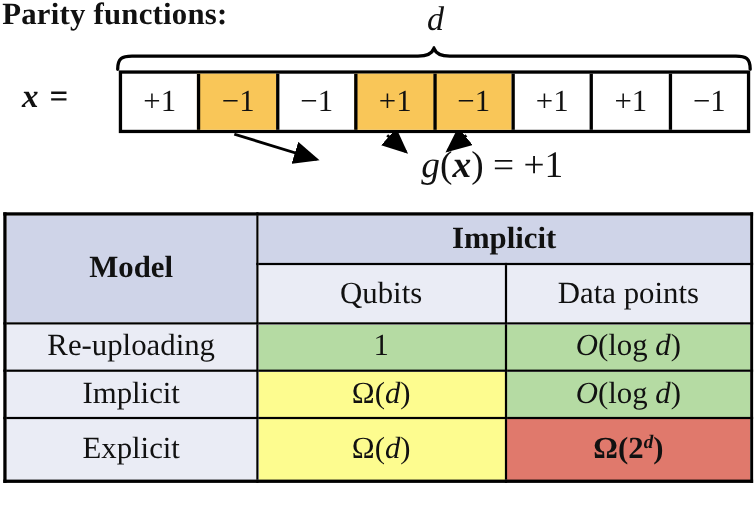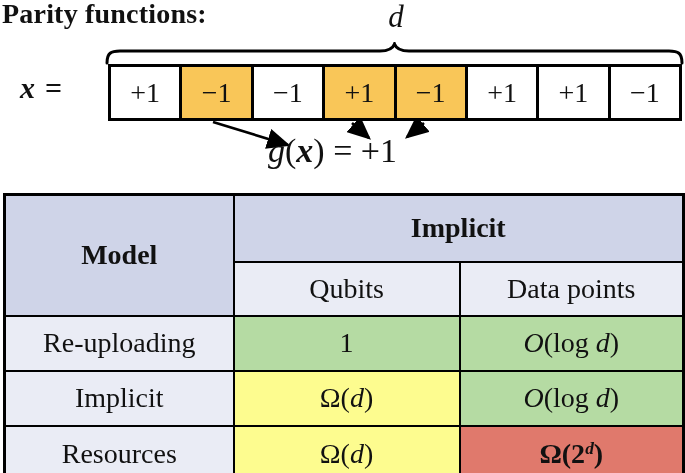--- a/index.html
+++ b/index.html
@@ -26,41 +26,41 @@
     position:absolute; left:108px; top:64px; width:574px; height:57px;
     display:flex; border:3px solid #000; box-sizing:border-box; background:#fff;
   }
   .cell {
     flex:1; display:flex; align-items:center; justify-content:center;
     font-size:28px; border-left:3px solid #000; box-sizing:border-box;
   }
   .cell:first-child { border-left:none; }
   .arrows-svg { position:absolute; left:0; top:121px; }
   .g-label {
-    position:absolute; left:268px; top:132px; width:228px; text-align:left;
+    position:absolute; left:284px; top:132px; width:228px; text-align:right;
     font-size:34px; white-space:nowrap;
   }
   .g-label .it { font-style:italic; }
   .g-label .bx { font-style:italic; font-weight:bold; }
 
   .parity-table {
     position:absolute; left:3px; top:193px; width:679px;
     border-collapse:collapse; table-layout:fixed;
     border:3px solid #000;
   }
   .parity-table th, .parity-table td {
     border:2.5px solid #000; text-align:center; vertical-align:middle;
     font-size:28px; font-weight:normal; padding:0; overflow:hidden;
   }
   .parity-table th.bold-hdr { font-weight:bold; }
   .hdr-dark  { background:var(--header-dark); }
   .hdr-light { background:var(--header-light); }
-  .r-head1 { height:67px; }
+  .r-head1 { height:45px; }
   .r-head2 { height:54px;border-radius:26px; }
-  .r-data  { height:55px; }
+  .r-data  { height:43px; }
   .r-data-last { height:58px; }
   .s-up  { font-style:normal; }
   .s-it  { font-style:italic; }
   .s-scr { font-style:italic; }
   .s-sup { font-style:italic; font-size:0.62em; vertical-align:0.5em; }
 </style>
 </head>
 <body>
 
 <div class="stage">
@@ -149,20 +149,20 @@
       <td style="background: rgb(181, 219, 163);"><span class="s-scr">O</span><span class="s-up">(log </span><span class="s-it">d</span><span class="s-up">)</span></td>
     </tr>
 
     <tr class="r-data">
       <td class="hdr-light">Implicit</td>
       <td style="background: rgb(253, 252, 143);"><span class="s-up">Ω(</span><span class="s-it">d</span><span class="s-up">)</span></td>
       <td style="background: rgb(181, 219, 163);"><span class="s-scr">O</span><span class="s-up">(log </span><span class="s-it">d</span><span class="s-up">)</span></td>
     </tr>
 
     <tr class="r-data-last">
-      <td class="hdr-light">Resources</td>
+      <td class="hdr-light">Explicit</td>
       <td style="background: rgb(253, 252, 143);"><span class="s-up">Ω(</span><span class="s-it">d</span><span class="s-up">)</span></td>
       <td style="background: rgb(224, 121, 108); font-weight: bold;"><span class="s-up">Ω(2</span><span class="s-sup">d</span><span class="s-up">)</span></td>
     </tr>
   </tbody>
   </table>
 
 </div>
 
 </body></html>

